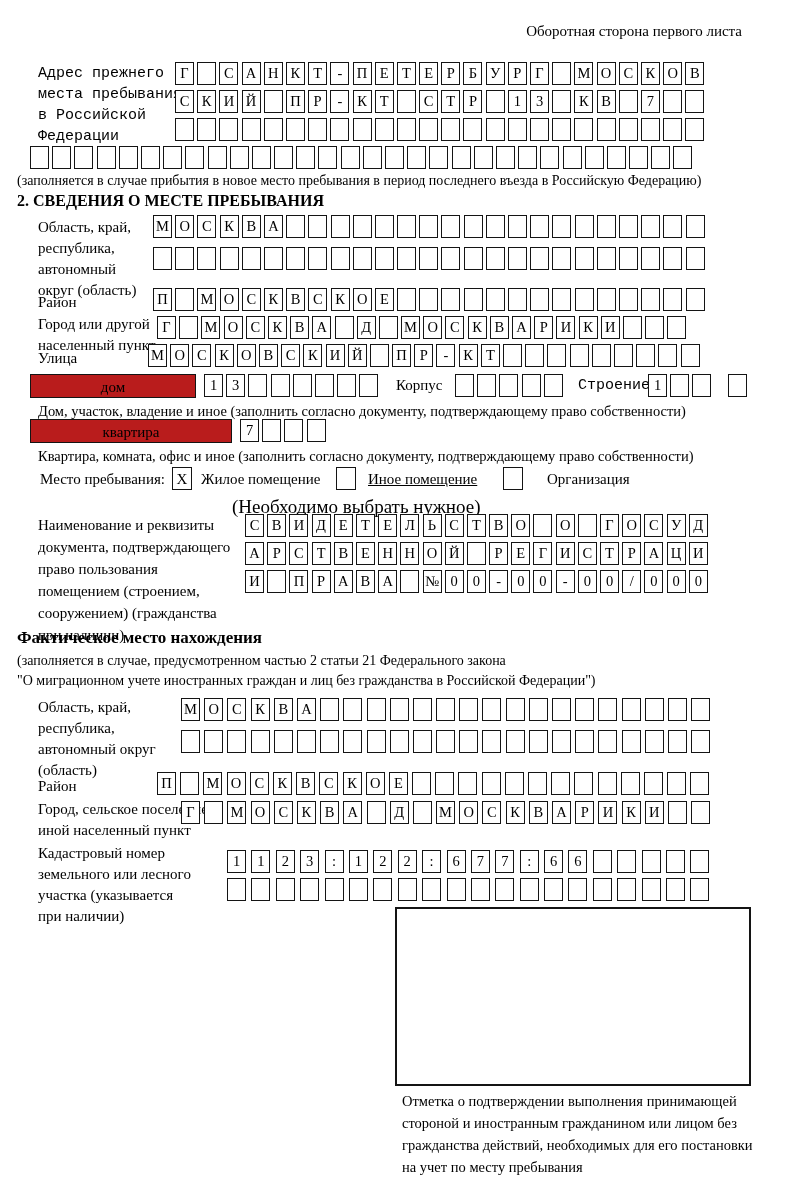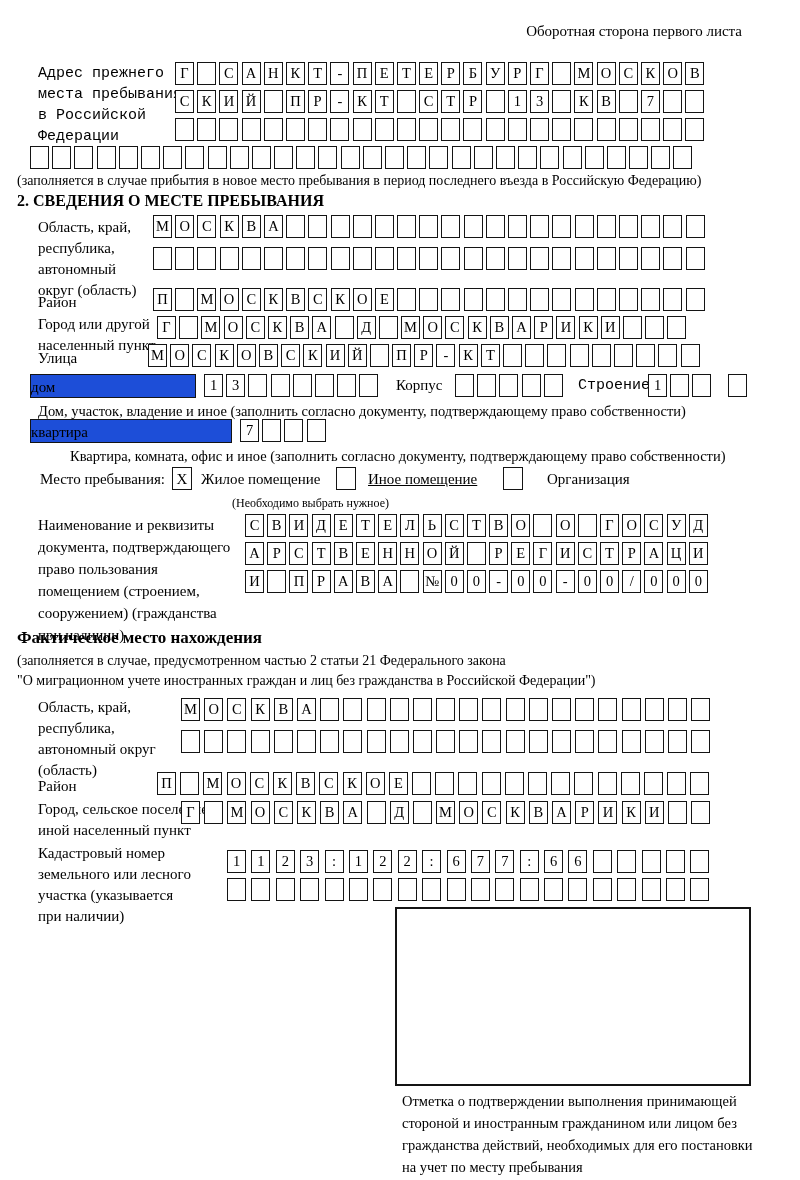--- a/index.html
+++ b/index.html
@@ -17,21 +17,21 @@
   }
   .p25 .cell { margin-right:4.2px; }
   .p26 .cell { margin-right:5.4px; }
   .lbl { position:absolute; font-size:15px; line-height:21px; }
   .lbl div { white-space:nowrap; }
   .cap { position:absolute; font-size:14.5px; }
   .center { text-align:left;padding-left:17px; }
   .b { font-weight:bold; }
   .widebox {
     position:absolute; border:1.7px solid #141414; height:24px; line-height:24px;
-    text-align:left; font-size:15px; background:#1d4ed8; box-sizing:border-box;
+    text-align:center; font-size:15px; background:#b91c1c; box-sizing:border-box;
   }
   .chk {
     position:absolute; width:20px; height:23px; border:1.7px solid #141414;
     text-align:center; line-height:23px; font-size:15px; background:#fff;
     box-sizing:border-box;
   }
   .stamp-box { position:absolute; border:2px solid #141414; background:#fff; }
 </style>
 </head>
 <body>
@@ -83,30 +83,30 @@
   <div class="row" style="left:455px; top:374px;"><span class="cell"></span><span class="cell"></span><span class="cell"></span><span class="cell"></span><span class="cell"></span></div>
   <div class="cap" style="left:578px; top:377px; font-size:15px;font-family:Liberation Mono, monospace;">Строение</div>
   <div class="row" style="left:648px; top:374px;"><span class="cell">1</span><span class="cell"></span><span class="cell"></span></div>
   <div class="row" style="left:728px; top:374px;"><span class="cell"></span></div>
 
   <div class="cap" style="left:38px; top:403px; font-size:14.5px;">Дом, участок, владение и иное (заполнить согласно документу, подтверждающему право собственности)</div>
 
   <div class="widebox" style="left:30px; top:419px; width:202px;">квартира</div>
   <div class="row" style="left:240px; top:419px;"><span class="cell">7</span><span class="cell"></span><span class="cell"></span><span class="cell"></span></div>
 
-  <div class="cap" style="left:38px; top:448px; font-size:14.5px;margin-left:32px;">Квартира, комната, офис и иное (заполнить согласно документу, подтверждающему право собственности)</div>
+  <div class="cap" style="left:38px; top:448px; font-size:14.5px;">Квартира, комната, офис и иное (заполнить согласно документу, подтверждающему право собственности)</div>
 
   <div class="cap" style="left:40px; top:471px; font-size:15px;">Место пребывания:</div>
   <div class="chk" style="left:172px; top:467px;">X</div>
   <div class="cap" style="left:201px; top:471px; font-size:15px;">Жилое помещение</div>
   <div class="chk" style="left:336px; top:467px;"></div>
   <div class="cap" style="left:368px; top:471px; font-size:15px;text-decoration:underline;">Иное помещение</div>
   <div class="chk" style="left:503px; top:467px;"></div>
   <div class="cap" style="left:547px; top:471px; font-size:15px;">Организация</div>
-  <div class="cap" style="left:232px; top:496px; font-size:12px;">(Необходимо выбрать нужное)</div>
+  <div class="cap" style="left:232px; top:496px; font-size:19px;">(Необходимо выбрать нужное)</div>
 
   <div class="lbl" style="left:38px; top:514px; line-height:22px;">
       <div>Наименование и реквизиты</div>
       <div>документа, подтверждающего</div>
       <div>право пользования</div>
       <div>помещением (строением,</div>
       <div>сооружением) (гражданства</div>
       <div>при наличии)</div>
     </div>
   <div class="row" style="left:245px; top:514px;"><span class="cell">С</span><span class="cell">В</span><span class="cell">И</span><span class="cell">Д</span><span class="cell">Е</span><span class="cell">Т</span><span class="cell">Е</span><span class="cell">Л</span><span class="cell">Ь</span><span class="cell">С</span><span class="cell">Т</span><span class="cell">В</span><span class="cell">О</span><span class="cell"></span><span class="cell">О</span><span class="cell"></span><span class="cell">Г</span><span class="cell">О</span><span class="cell">С</span><span class="cell">У</span><span class="cell">Д</span></div>

